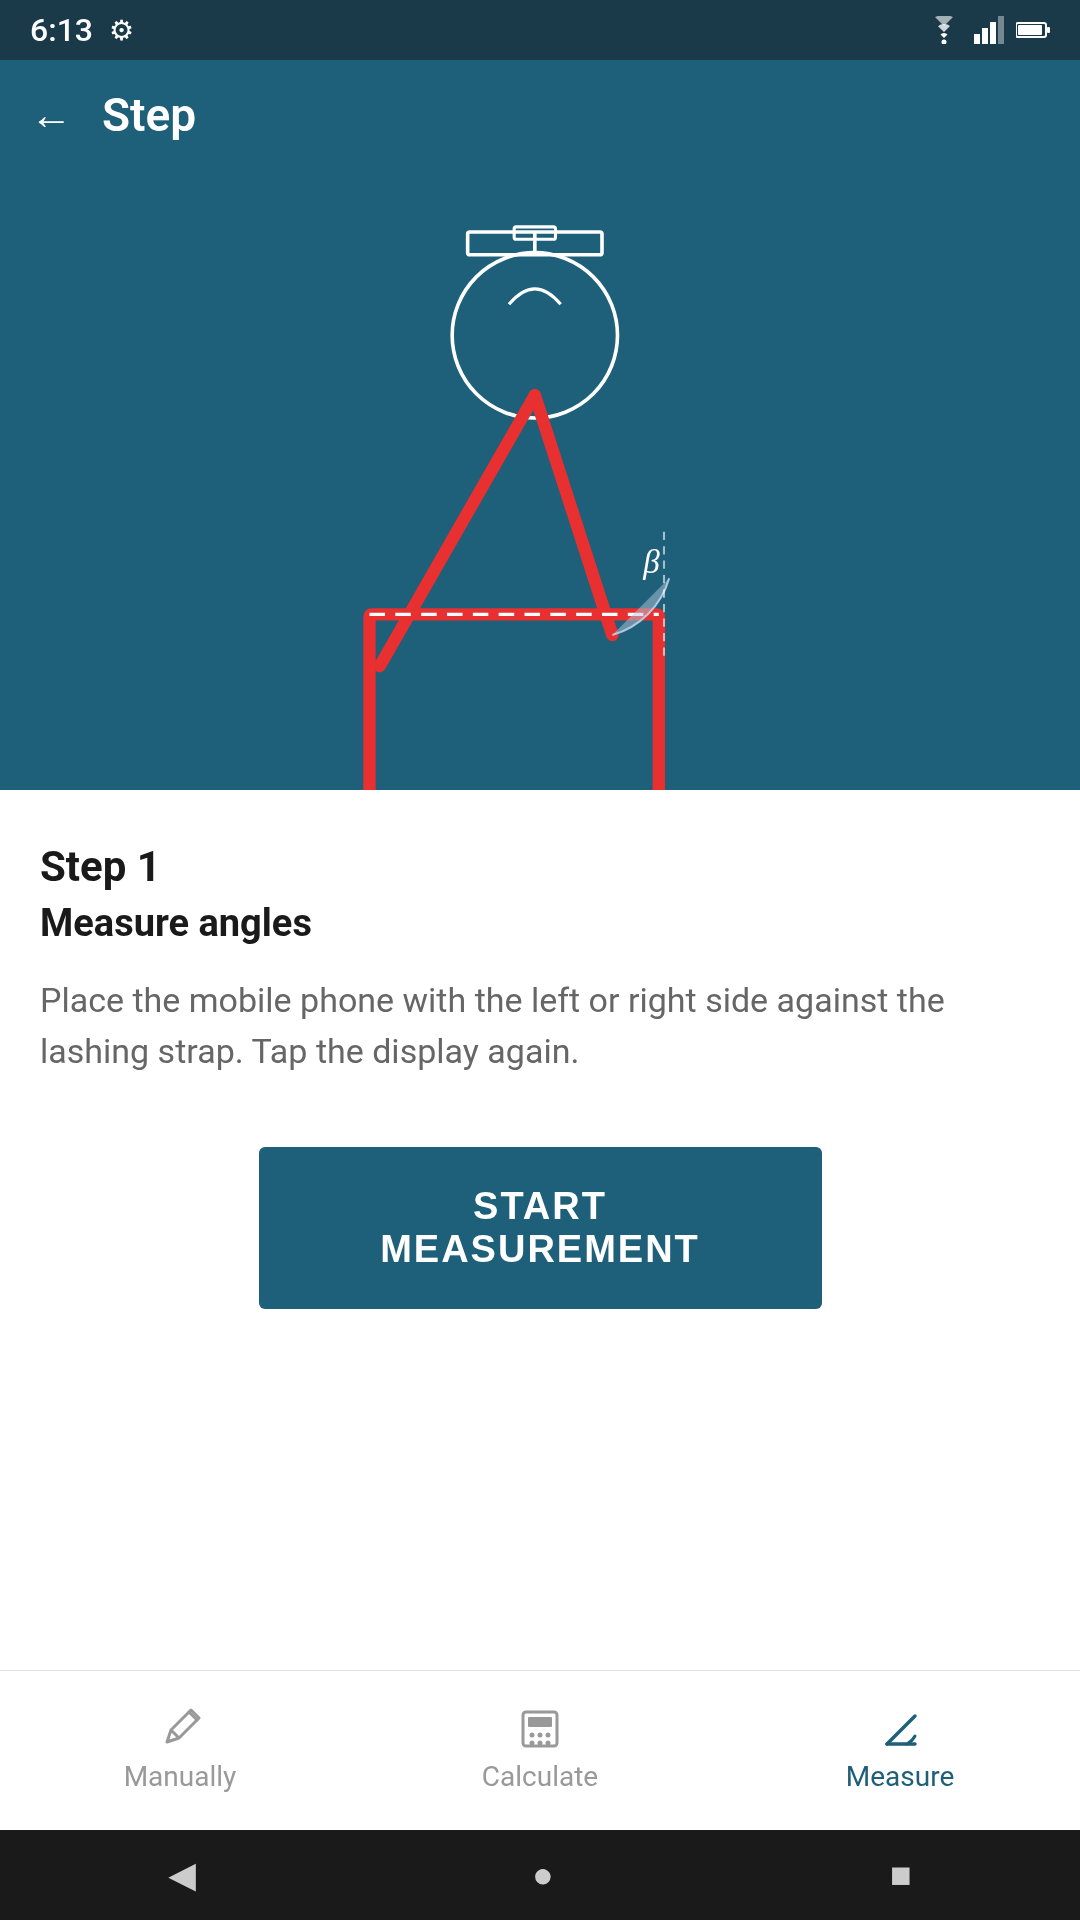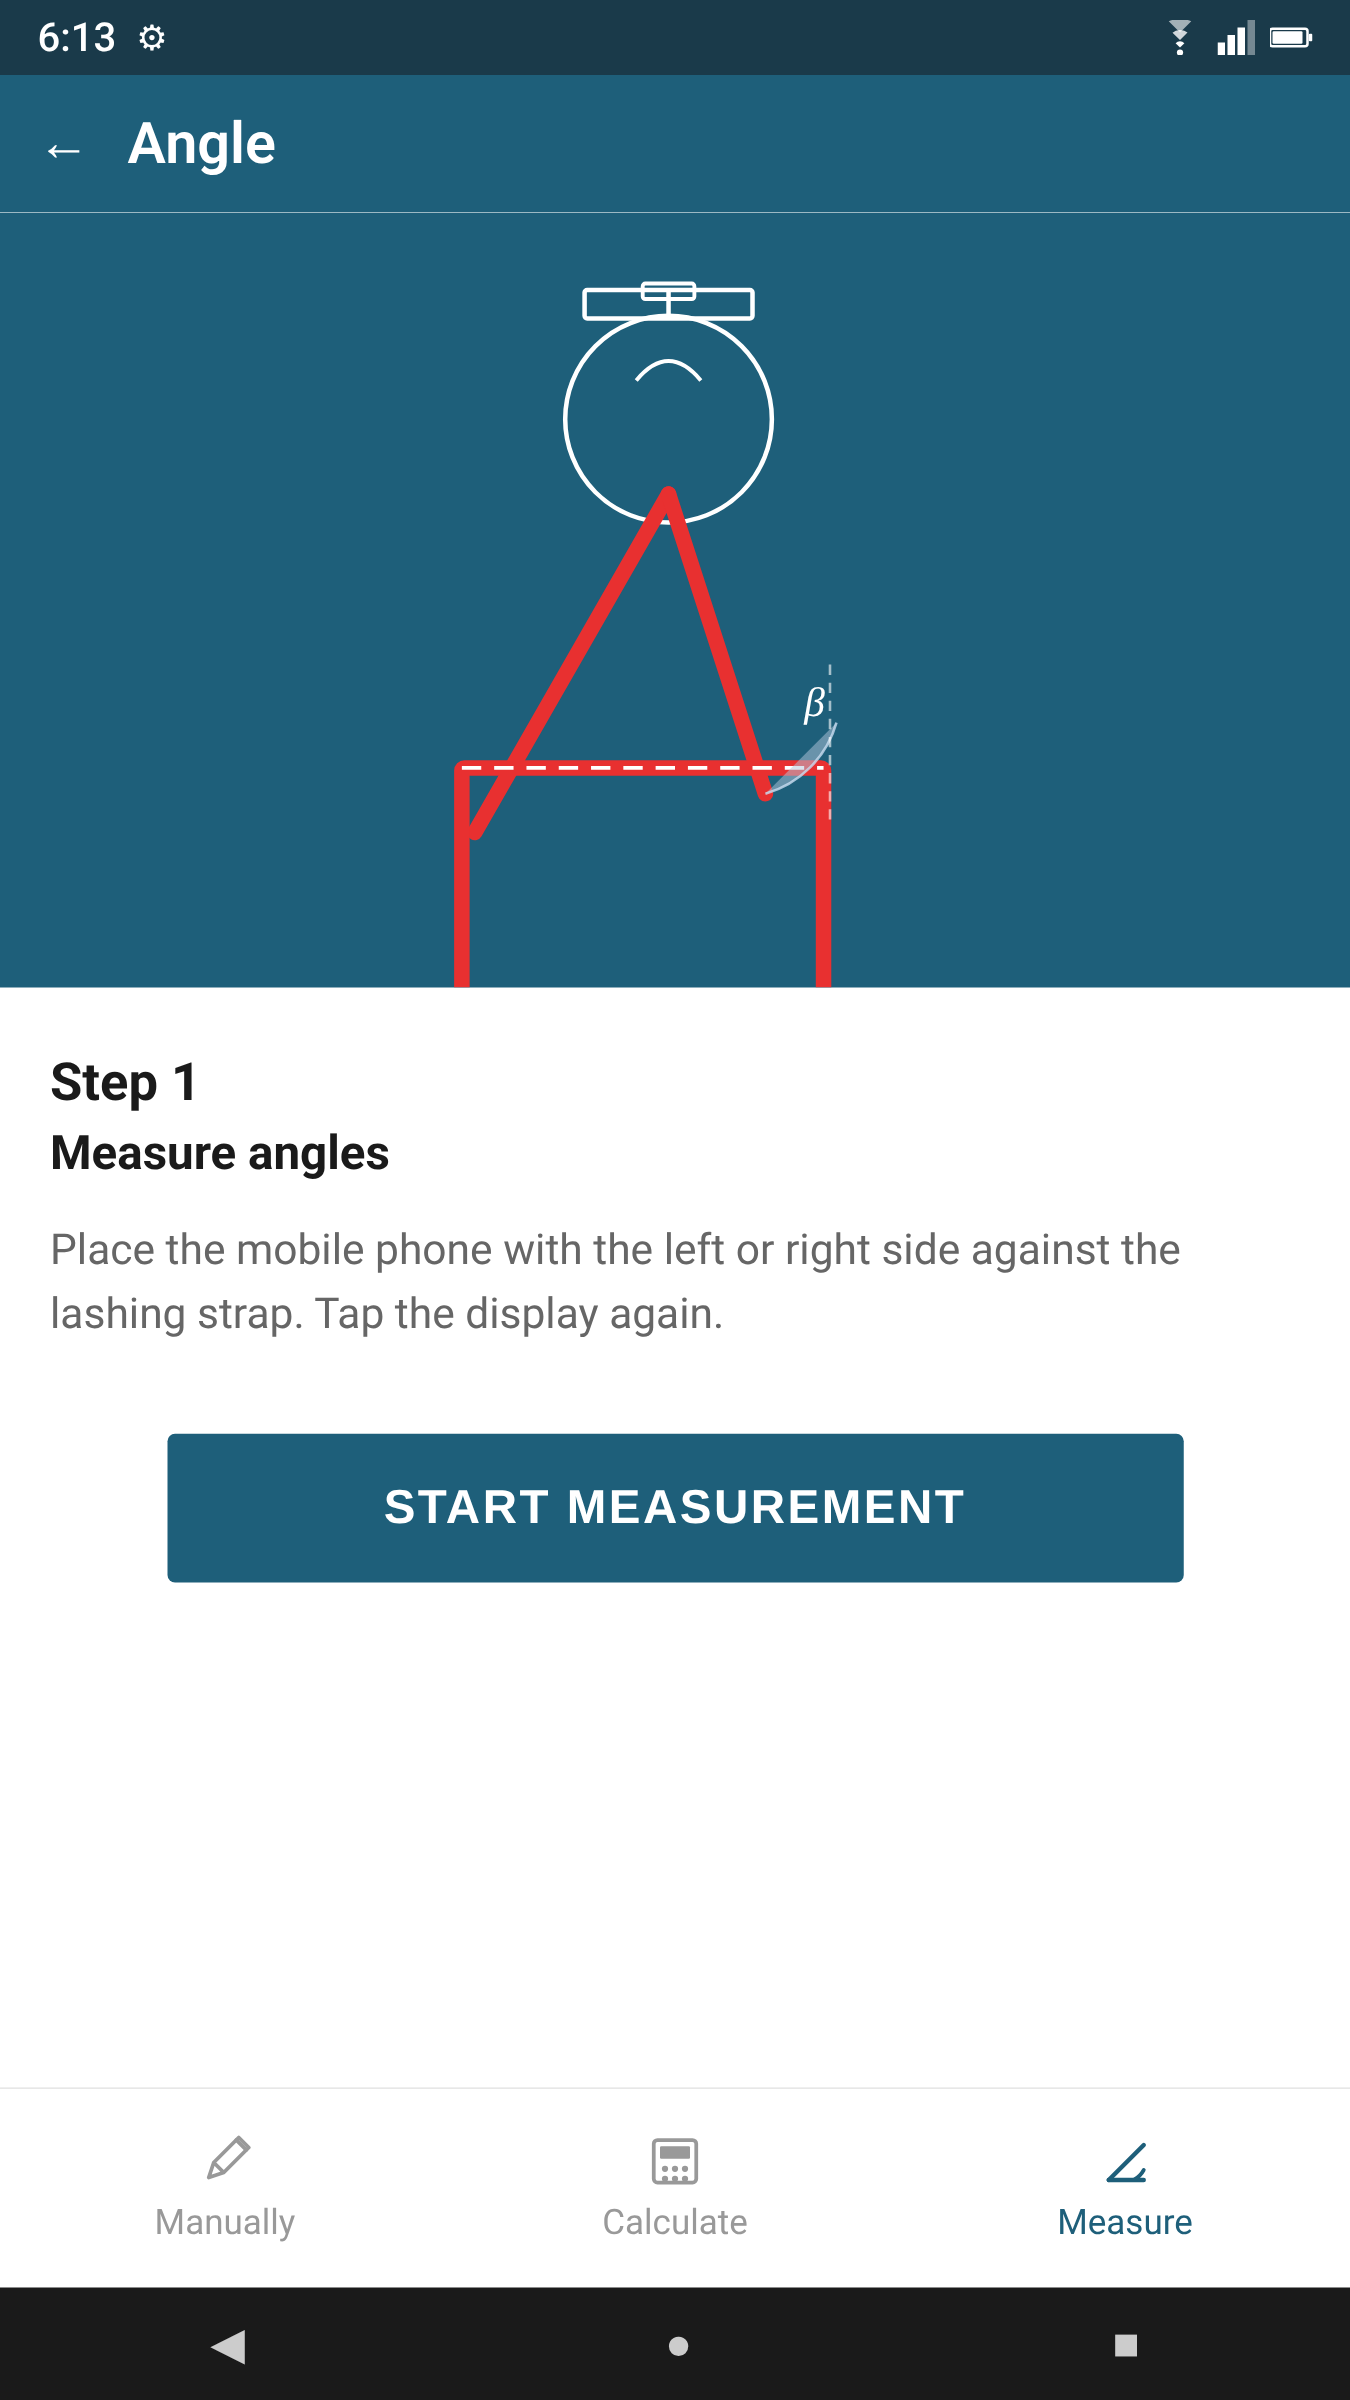--- a/index.html
+++ b/index.html
@@ -128,21 +128,21 @@
     .start-button {
       background: #1e5f7a;
       color: white;
       border: none;
       border-radius: 6px;
       padding: 38px 80px;
       font-size: 38px;
       font-weight: 700;
       letter-spacing: 2px;
       cursor: pointer;
-      width: 813px;
+      width: 563px;
     }
 
     
     .spacer { flex: 1; }
 
     
     .bottom-nav {
       background: #ffffff;
       height: 160px;
       display: flex;
@@ -212,21 +212,21 @@
     <svg width="34" height="18" viewBox="0 0 34 18" fill="white">
       <rect x="0" y="2" width="30" height="14" rx="2" stroke="white" stroke-width="2" fill="none"></rect>
       <rect x="2" y="4" width="24" height="10" rx="1" fill="white"></rect>
       <rect x="31" y="6" width="3" height="6" rx="1" fill="white"></rect>
     </svg>
   </div>
 </div>
 
 <div class="app-bar">
   <span class="back-button">←</span>
-  <span class="app-bar-title">Angle</span>
+  <span class="app-bar-title">Step</span>
 </div>
 
 <div class="main-content">
 
   <div class="illustration-container">
     <svg class="illustration-svg" viewBox="0 0 820 600" xmlns="http://www.w3.org/2000/svg">
 
       <rect x="340" y="60" width="130" height="22" fill="none" stroke="white" stroke-width="3.5" rx="2"></rect>
 
       <circle cx="405" cy="160" r="80" fill="none" stroke="white" stroke-width="3.5"></circle>

